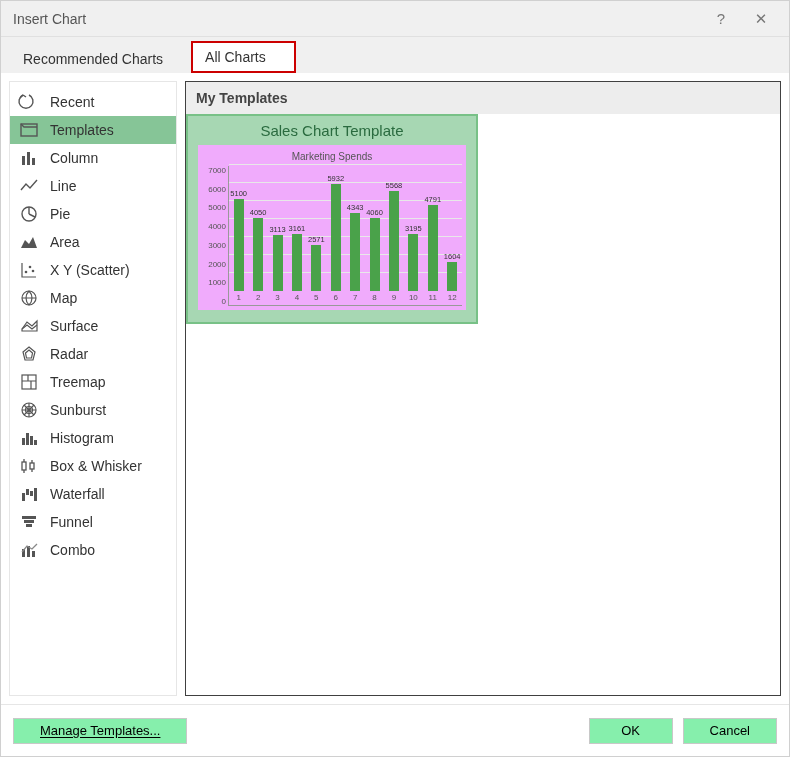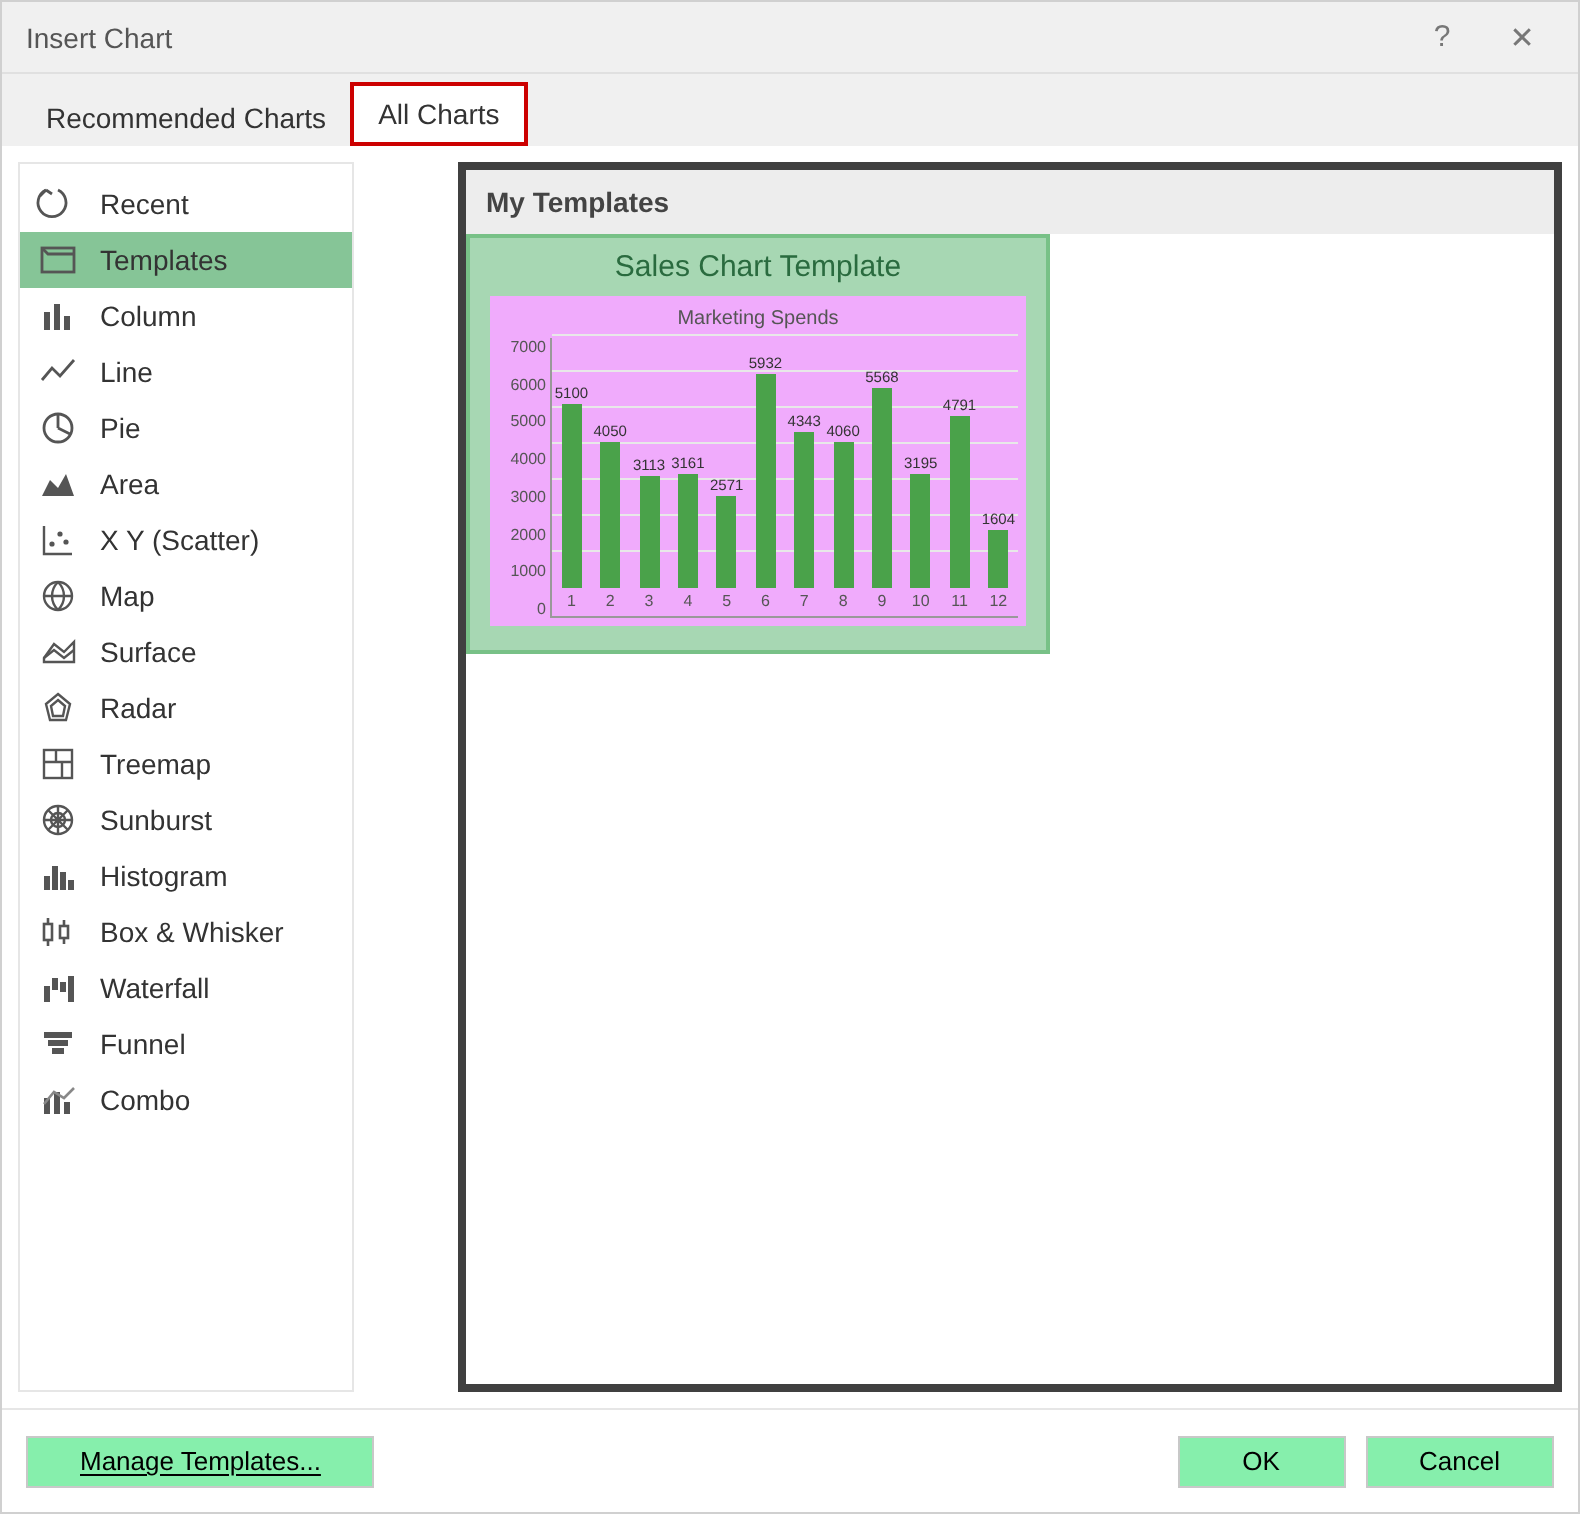--- a/index.html
+++ b/index.html
@@ -2,28 +2,28 @@
 <html><head>
 <meta charset="utf-8">
 <style>
   * { box-sizing: border-box; font-family: "Segoe UI", Arial, sans-serif; }
   body { margin:0; background:#fff; }
   .dialog { width:790px; height:757px; border:1px solid #d0d0d0; display:flex; flex-direction:column; background:#fff; }
   .titlebar { height:36px; background:#f0f0f0; display:flex; align-items:center; padding:0 8px 0 12px; color:#555; font-size:14px; border-bottom:1px solid #e0e0e0; }
   .titlebar .spacer { flex:1; }
   .titlebar .sysbtn { width:40px; height:30px; display:flex; align-items:center; justify-content:center; color:#777; font-size:15px; }
   .tabs-row { height:36px; background:#f0f0f0; display:flex; align-items:flex-end; padding-left:10px; }
-  .tab { padding:6px 12px 6px 12px; font-size:14px; color:#333; }
+  .tab { padding:6px 28px 6px 12px; font-size:14px; color:#333; }
   .tab.highlight { border:2.5px solid #c00; background:#fff; }
   .body { flex:1; display:flex; padding:8px; gap:8px; min-height:0; }
   .sidebar { width:168px; border:1px solid #e6e6e6; background:#fff; display:flex; flex-direction:column; padding-top:6px; }
   .item { height:28px; display:flex; align-items:center; gap:10px; padding:0 8px; font-size:14px; color:#333; }
   .item.selected { background:#86c597; }
   .item .ic { width:22px; height:22px; display:flex; align-items:center; justify-content:center; color:#555; flex:0 0 22px; }
-  .content { flex:1; border:4px solid #404040; display:flex; flex-direction:column;margin-left:44px; }
+  .content { flex:1; border:1px solid #404040; display:flex; flex-direction:column; }
   .section-heading { font-weight:600; color:#444; font-size:14px; background:#ededed; padding:8px 10px; }
   .template-card { margin:0 0 0 0; border:2px solid #78c187; background:#a7d7b3; width:292px; }
   .template-title { text-align:center; color:#2a6b3f; font-size:15px; padding:6px 0; }
   .chart-box { background:#f0abfc; margin:0 10px 12px 10px; padding:6px 4px 4px 4px; }
   .chart-sub { text-align:center; font-size:10px; color:#555; margin-bottom:4px; }
   .chart-area { position:relative; height:140px; display:flex; }
   .y-axis { width:26px; display:flex; flex-direction:column; justify-content:space-between; align-items:flex-end; font-size:8px; color:#555; padding-right:2px; }
   .plot { flex:1; position:relative; border-left:1px solid #999; border-bottom:1px solid #999; padding:0; }
   .grid-line { position:absolute; left:0; right:0; height:1px; background:#e8e8e8; }
   .bars { position:absolute; left:0; right:0; bottom:14px; top:0; display:flex; justify-content:space-around; align-items:flex-end; }

